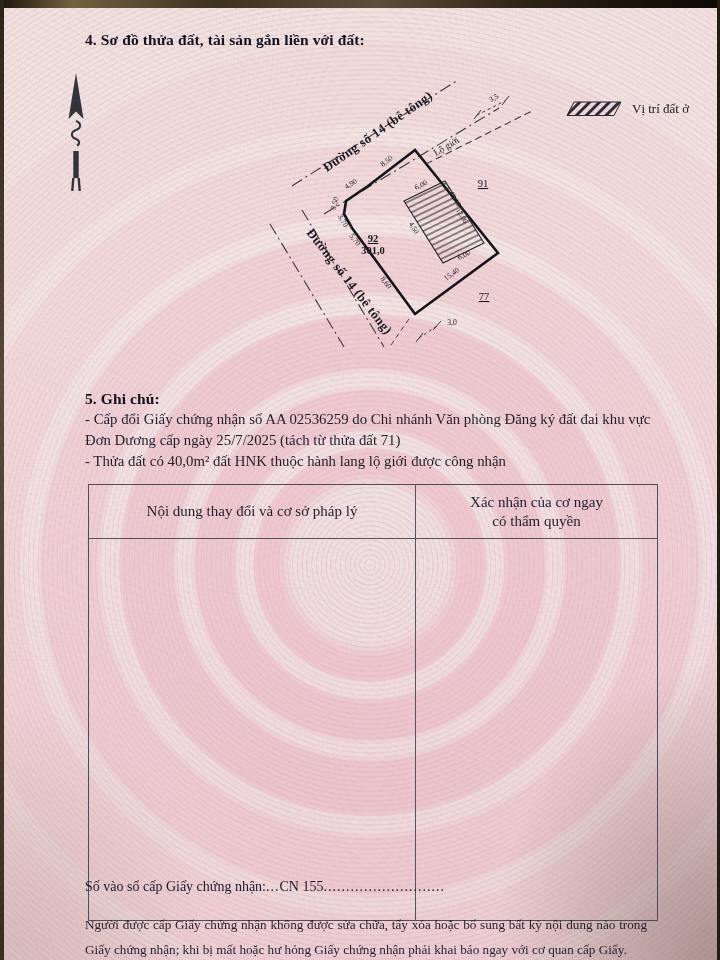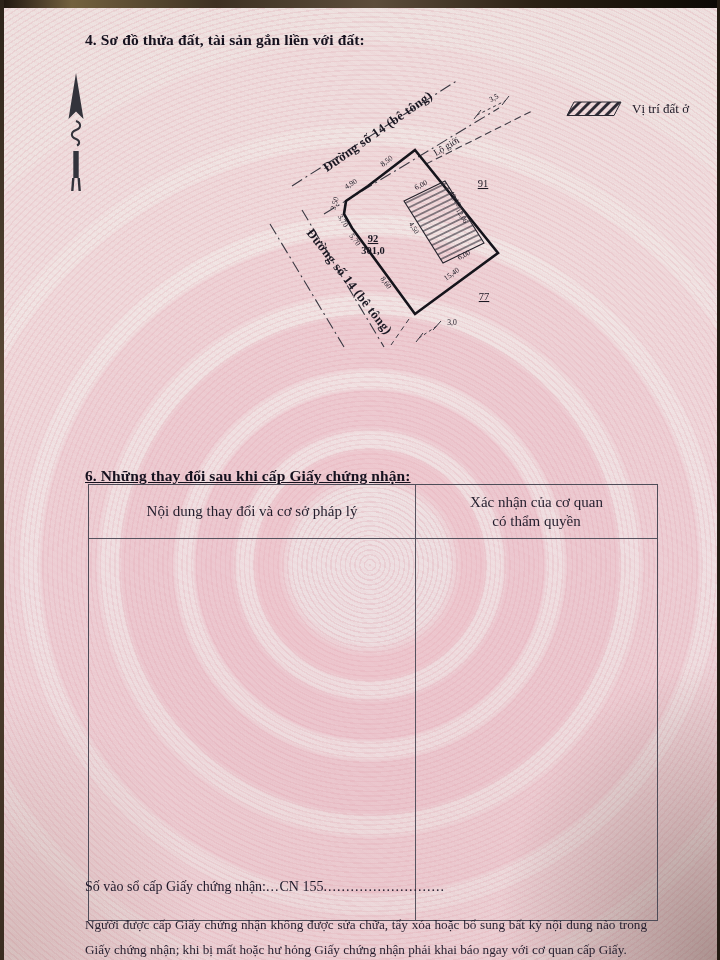--- a/index.html
+++ b/index.html
@@ -157,32 +157,36 @@
     <text class="plotnum" x="373" y="242" text-anchor="middle">92</text>
     <text class="plotarea" x="373" y="254" text-anchor="middle">301,0</text>
     <text class="nbr" x="483" y="187" text-anchor="middle">91</text>
     <text class="nbr" x="484" y="300" text-anchor="middle">77</text>
 
     <text class="roadlbl" text-anchor="middle" transform="translate(380,135) rotate(-35)">Đường số 14 (bê tông)</text>
     <text class="roadlbl" text-anchor="middle" transform="translate(346,284) rotate(52)">Đường số 14 (bê tông)</text>
     <text class="logioi" text-anchor="middle" transform="translate(448,149) rotate(-31)">Lộ giới</text>
   </svg>
 
-
-  <div class="abs sec-title changes-title">6. Những thay đổi sau khi cấp Giấy chứng nhận:</div>
+  <div class="abs notes">
+    <div class="sec-title">5. Ghi chú:</div>
+    <p>- Cấp đổi Giấy chứng nhận số AA 02536259 do Chi nhánh Văn phòng Đăng ký đất đai khu vực Đơn Dương cấp ngày 25/7/2025 (tách từ thửa đất 71)</p>
+    <p>- Thửa đất có 40,0m² đất HNK thuộc hành lang lộ giới được công nhận</p>
+  </div>
+
 
   <div class="abs table">
     <div class="col-left">
       <div class="hdr">
         <span>Nội dung thay đổi và cơ sở pháp lý</span>
       </div>
     </div>
     <div class="col-right">
       <div class="hdr">
-        <span>Xác nhận của cơ quan</span>
+        <span>Xác nhận của cơ ngay</span>
         <span>có thẩm quyền</span>
       </div>
     </div>
   </div>
 
   <div class="abs serial">
     <span>Số vào sổ cấp Giấy chứng nhận:</span><span class="dots">...</span><span>CN 155</span><span class="dots">...........................</span>
   </div>
 
   <div class="abs footnote">Người được cấp Giấy chứng nhận không được sửa chữa, tẩy xóa hoặc bổ sung bất kỳ nội dung nào trong Giấy chứng nhận; khi bị mất hoặc hư hỏng Giấy chứng nhận phải khai báo ngay với cơ quan cấp Giấy.</div>

